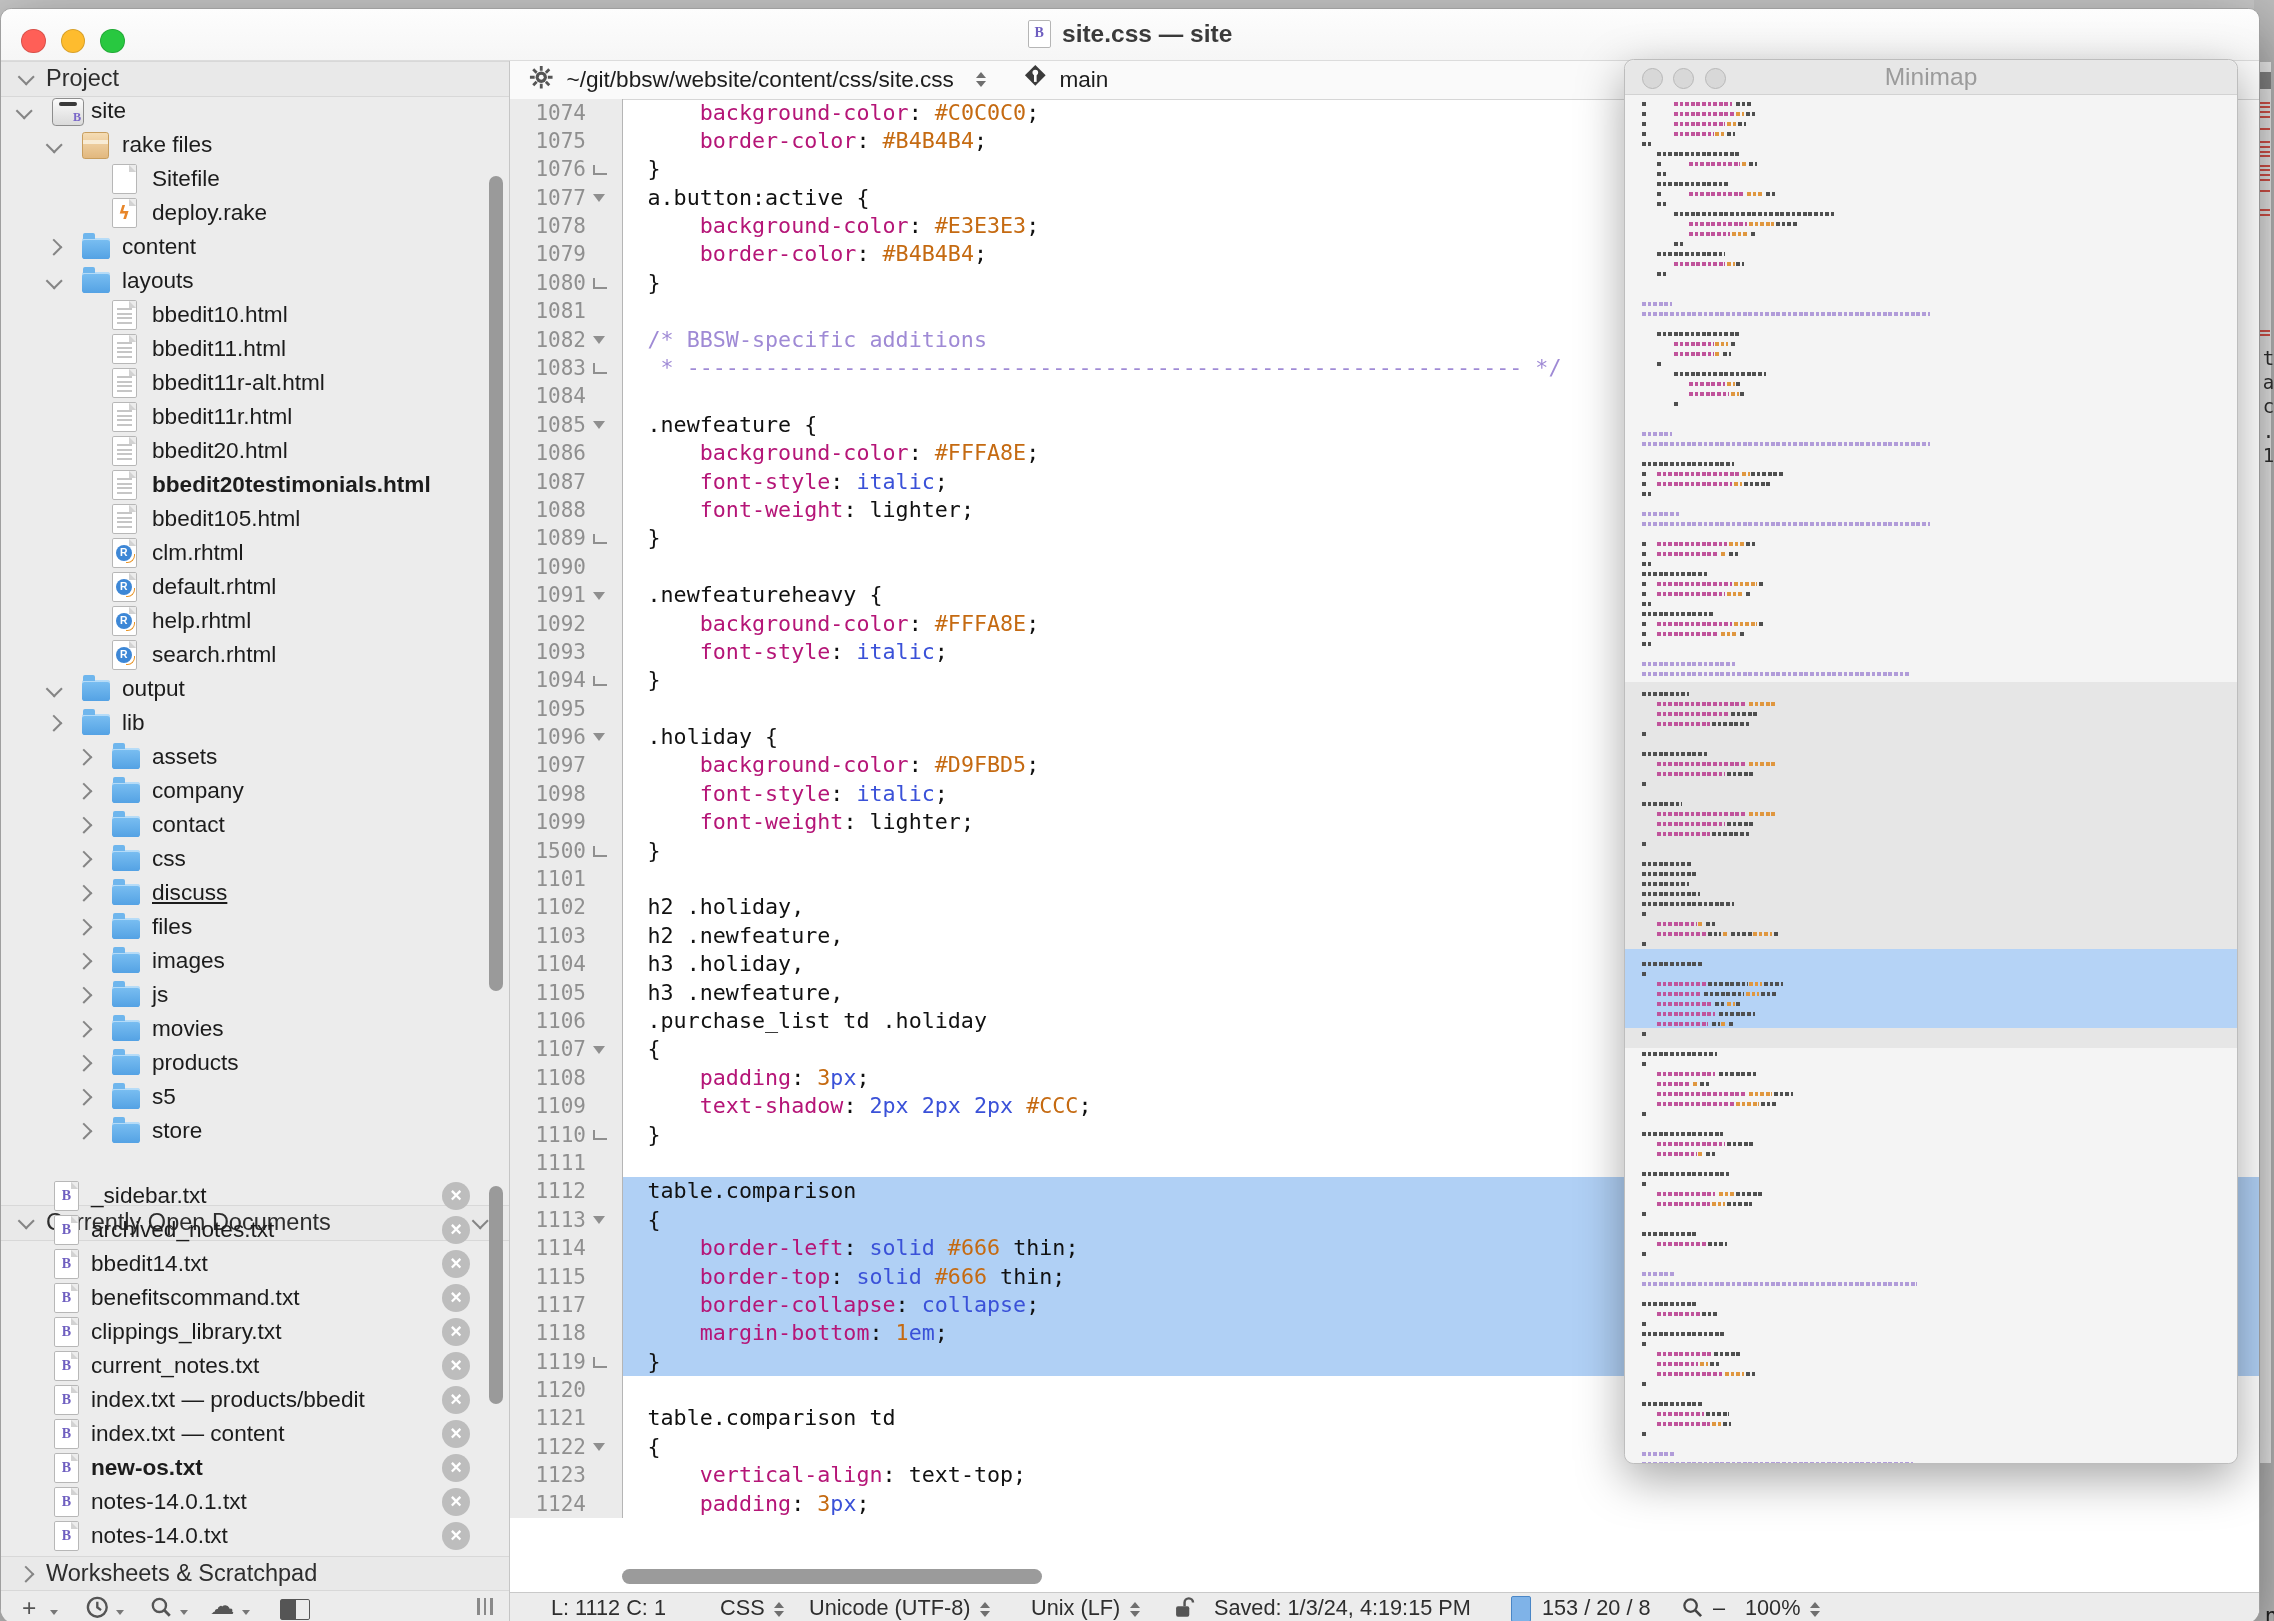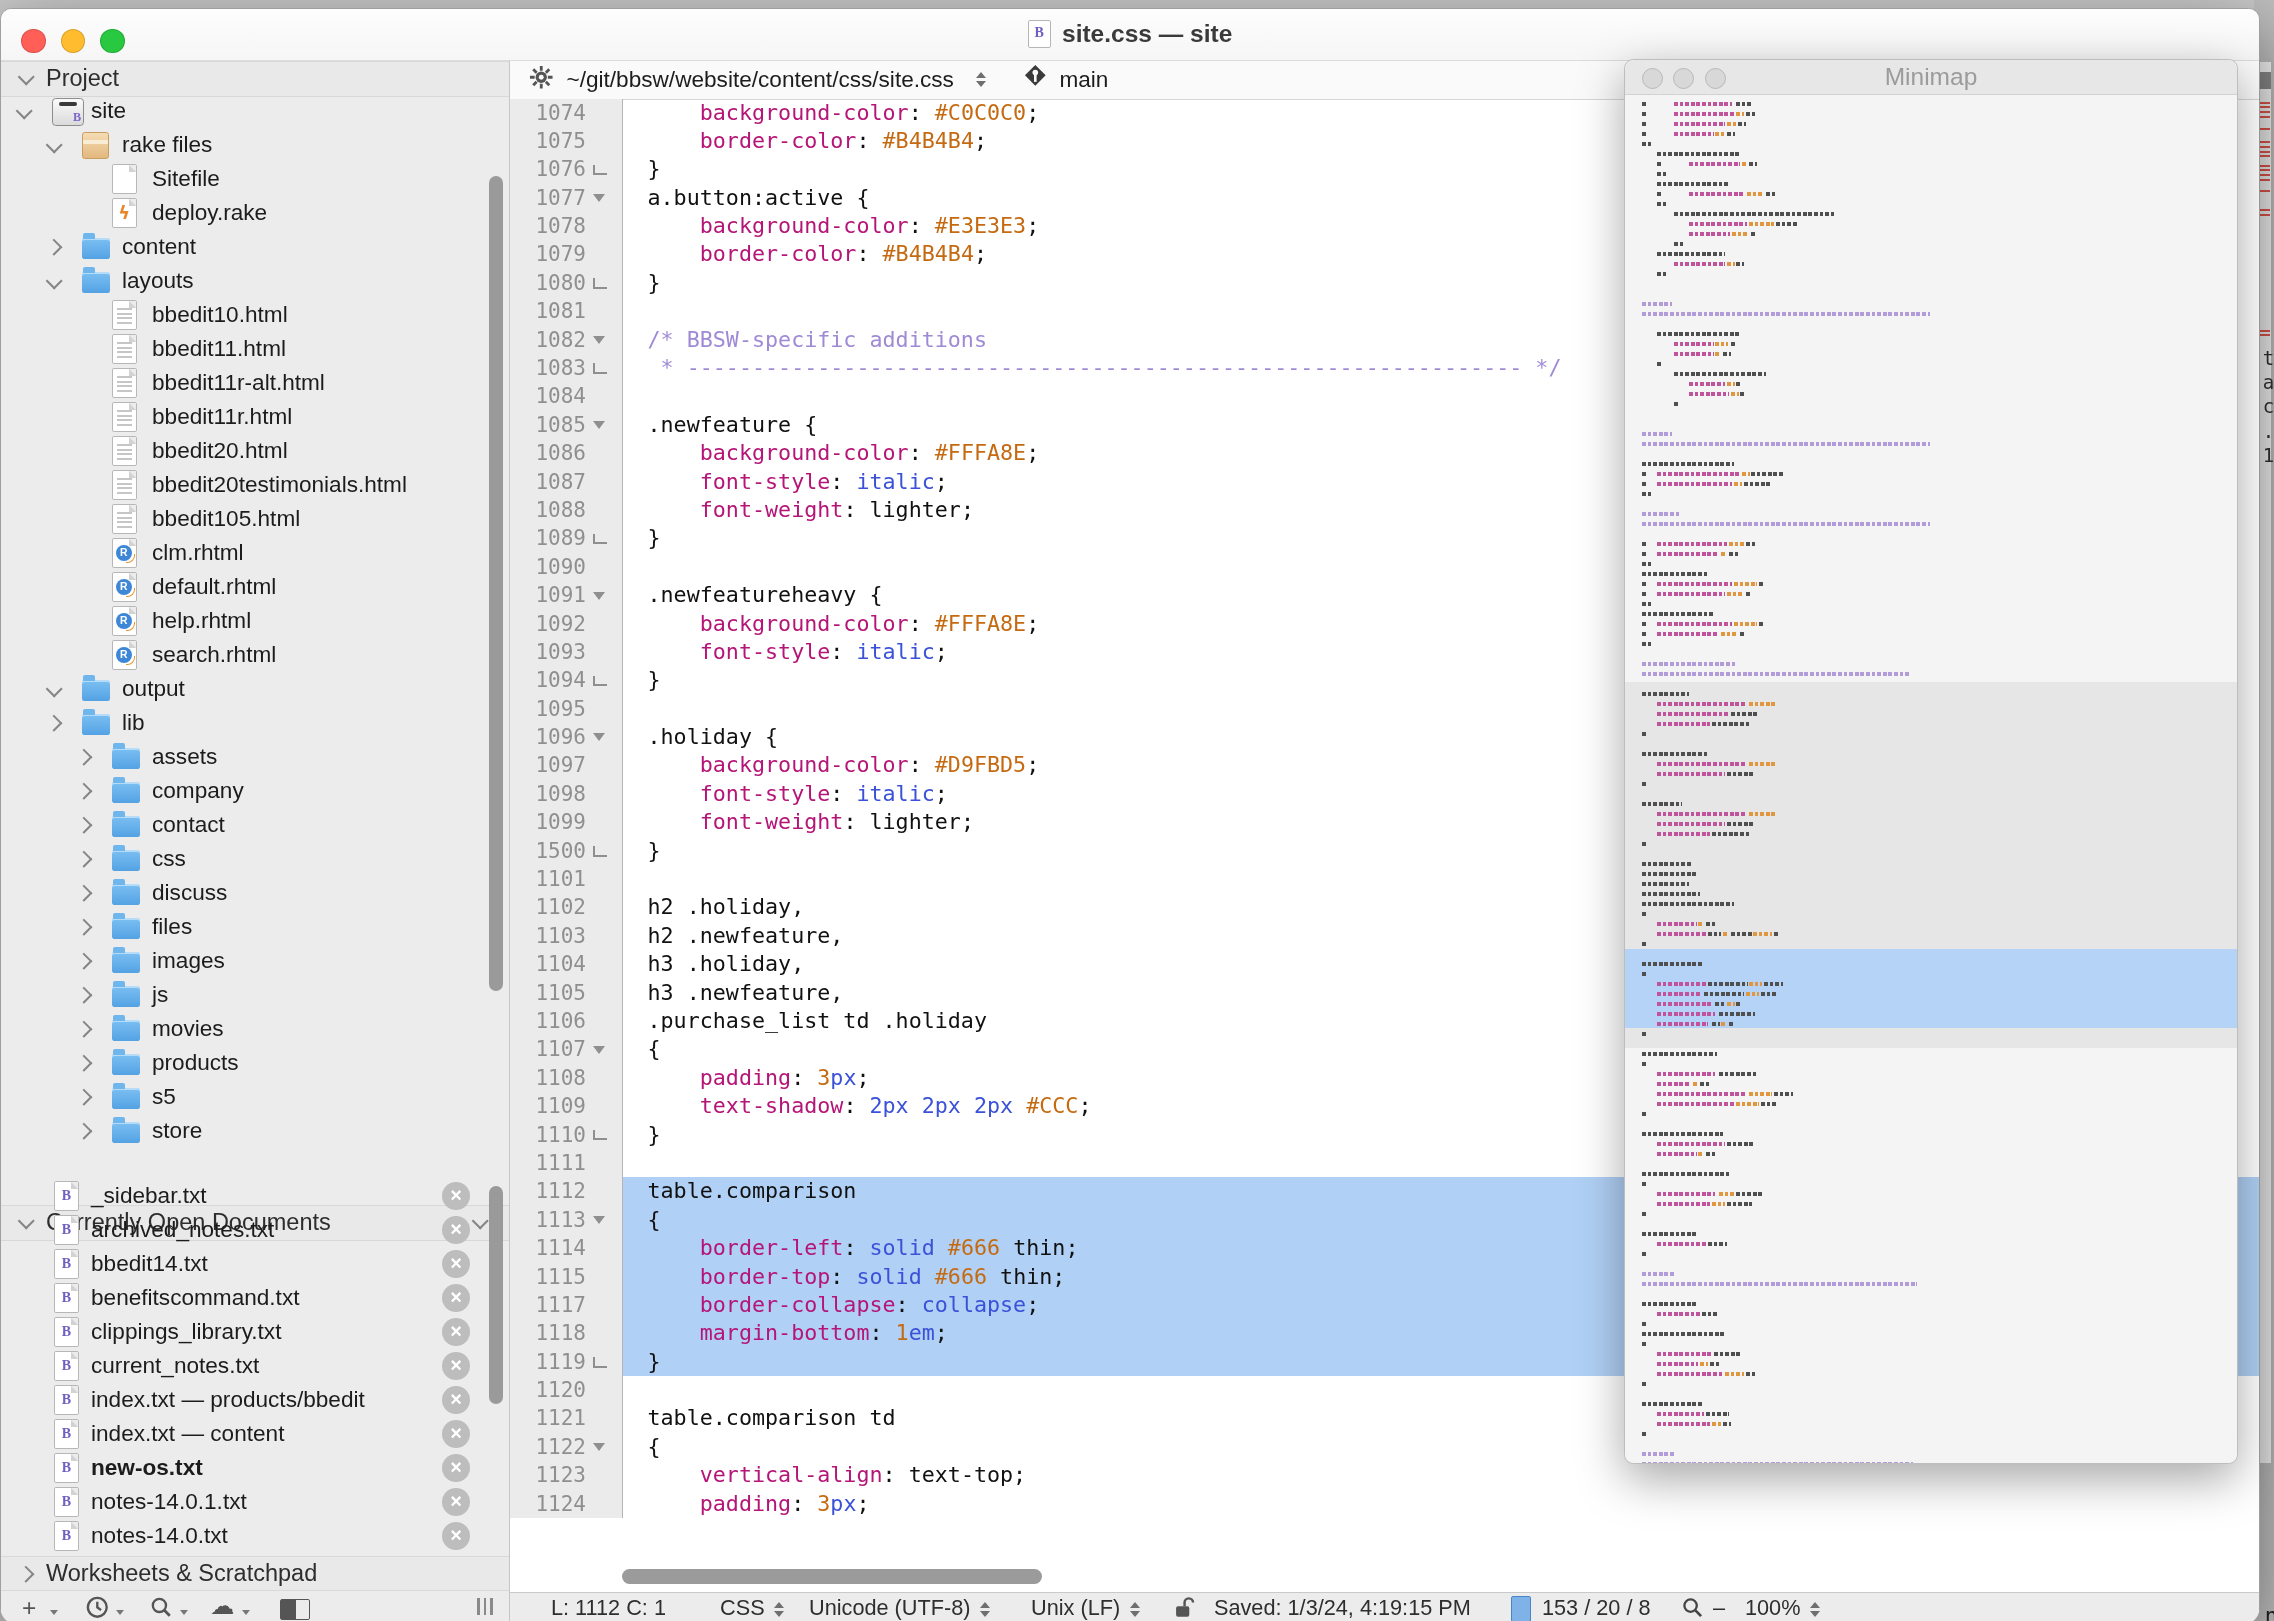--- a/index.html
+++ b/index.html
@@ -229,21 +229,21 @@
           <div class="tree-row">
             <span class="sbicon icon-html" style="left: 111px;">
               <i class="doclines"></i>
             </span>
             <span class="sblabel" style="left: 151px;">bbedit20.html</span>
           </div>
           <div class="tree-row">
             <span class="sbicon icon-html" style="left: 111px;">
               <i class="doclines"></i>
             </span>
-            <span class="sblabel" style="left: 151px;">bbedit20testimonials.html</span>
+            <span class="sblabel" style="left: 151px; font-weight: bold;">bbedit20testimonials.html</span>
           </div>
           <div class="tree-row">
             <span class="sbicon icon-html" style="left: 111px;">
               <i class="doclines"></i>
             </span>
             <span class="sblabel" style="left: 151px;">bbedit105.html</span>
           </div>
           <div class="tree-row">
             <span class="sbicon icon-rhtml" style="left: 111px;">
               <i class="rglobe">R</i>
@@ -294,21 +294,21 @@
             <span class="sblabel" style="left: 151px;">contact</span>
           </div>
           <div class="tree-row">
             <span class="chev right" style="left: 77px;"></span>
             <span class="sbicon icon-folder" style="left: 111px;"></span>
             <span class="sblabel" style="left: 151px;">css</span>
           </div>
           <div class="tree-row">
             <span class="chev right" style="left: 77px;"></span>
             <span class="sbicon icon-folder" style="left: 111px;"></span>
-            <span class="sblabel" style="left: 151px;">discuss</span>
+            <span class="sblabel" style="left: 151px; text-decoration: underline;">discuss</span>
           </div>
           <div class="tree-row">
             <span class="chev right" style="left: 77px;"></span>
             <span class="sbicon icon-folder" style="left: 111px;"></span>
             <span class="sblabel" style="left: 151px;">files</span>
           </div>
           <div class="tree-row">
             <span class="chev right" style="left: 77px;"></span>
             <span class="sbicon icon-folder" style="left: 111px;"></span>
             <span class="sblabel" style="left: 151px;">images</span>

